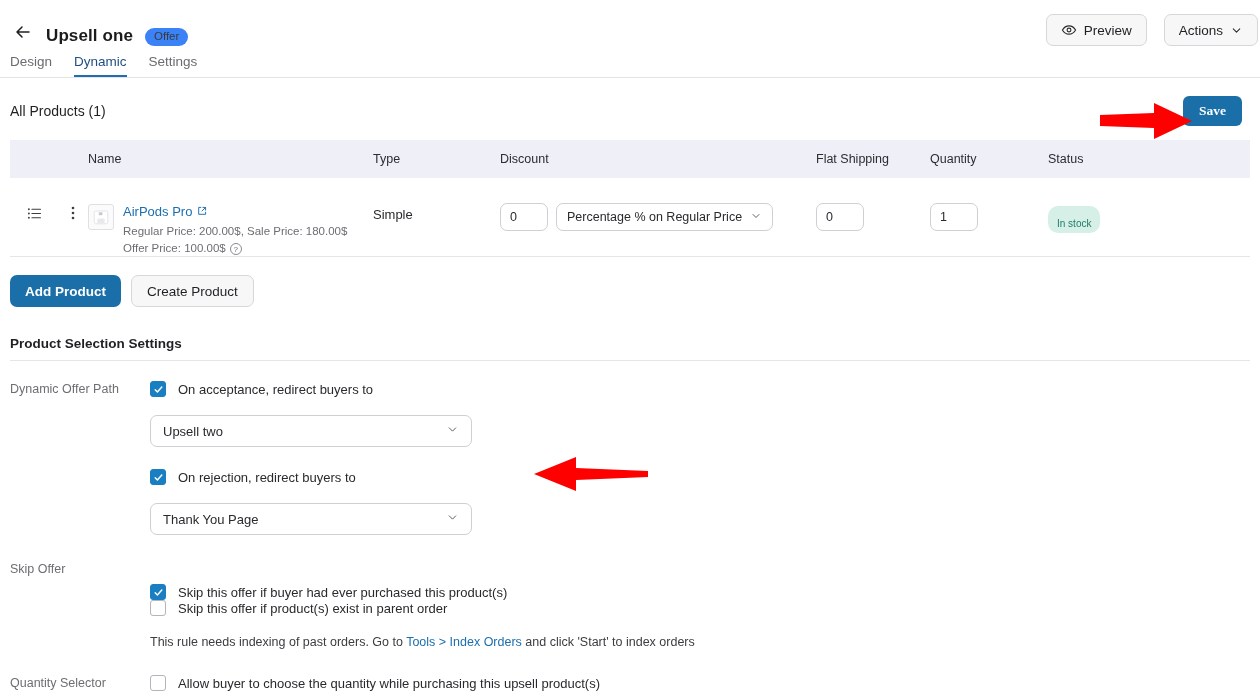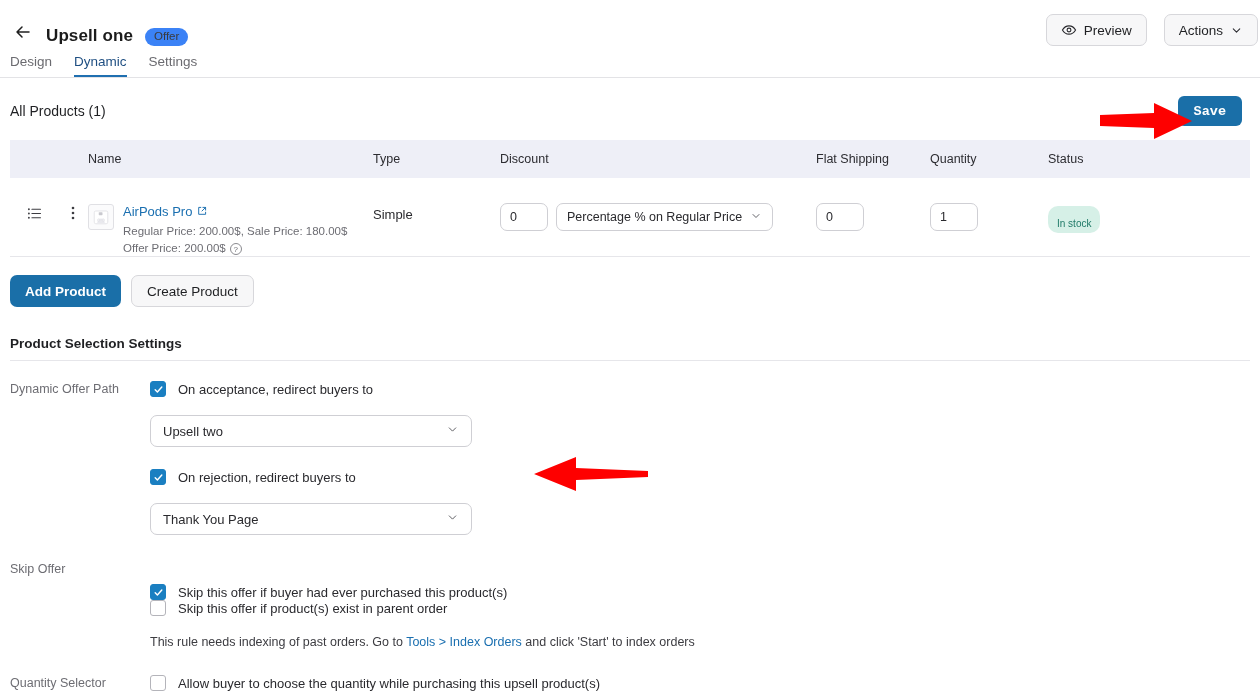--- a/index.html
+++ b/index.html
@@ -100,21 +100,21 @@
     margin-left: auto;
     background: #1a6fa8;
     color: #fff;
     border: none;
     border-radius: 6px;
     height: 30px;
     padding: 0 16px;
     font-size: 13.5px;
     font-weight: 600;
     cursor: pointer;
-    font-family: Liberation Mono, monospace;
+    font-family: Liberation Serif, serif;
   }
 
   
   .table { width: 1240px; margin: 0 10px; }
   .thead {
     background: #eeeff7;
     display: flex;
     align-items: center;
     height: 38px;
     font-size: 12.5px;
@@ -370,21 +370,21 @@
       <div class="pname-wrap">
         <div>
           <a class="pname">AirPods Pro</a><span class="ext-icon"><svg width="12" height="12" viewBox="0 0 20 20" fill="none" stroke="#1a6fb0" stroke-width="1.6" stroke-linecap="round" stroke-linejoin="round">
                 <path d="M8 4H4.5v11.5H16V12"></path>
                 <path d="M11.5 4H16v4.5"></path>
                 <path d="M16 4l-6 6"></path>
               </svg></span>
         </div>
         <div class="pmeta">Regular Price: 200.00$, Sale Price: 180.00$</div>
         <div class="pmeta">
-          <span>Offer Price: 200.00$</span><span class="qmark">?</span>
+          <span>Offer Price: 100.00$</span><span class="qmark">?</span>
         </div>
       </div>
     </div>
     <div class="c-type">
         <div class="ttype">Simple</div>
       </div>
     <div class="c-disc">
       <input class="inp inp-sm" value="0" style="">
       <div class="sel-box">
         <span>Percentage % on Regular Price</span>

